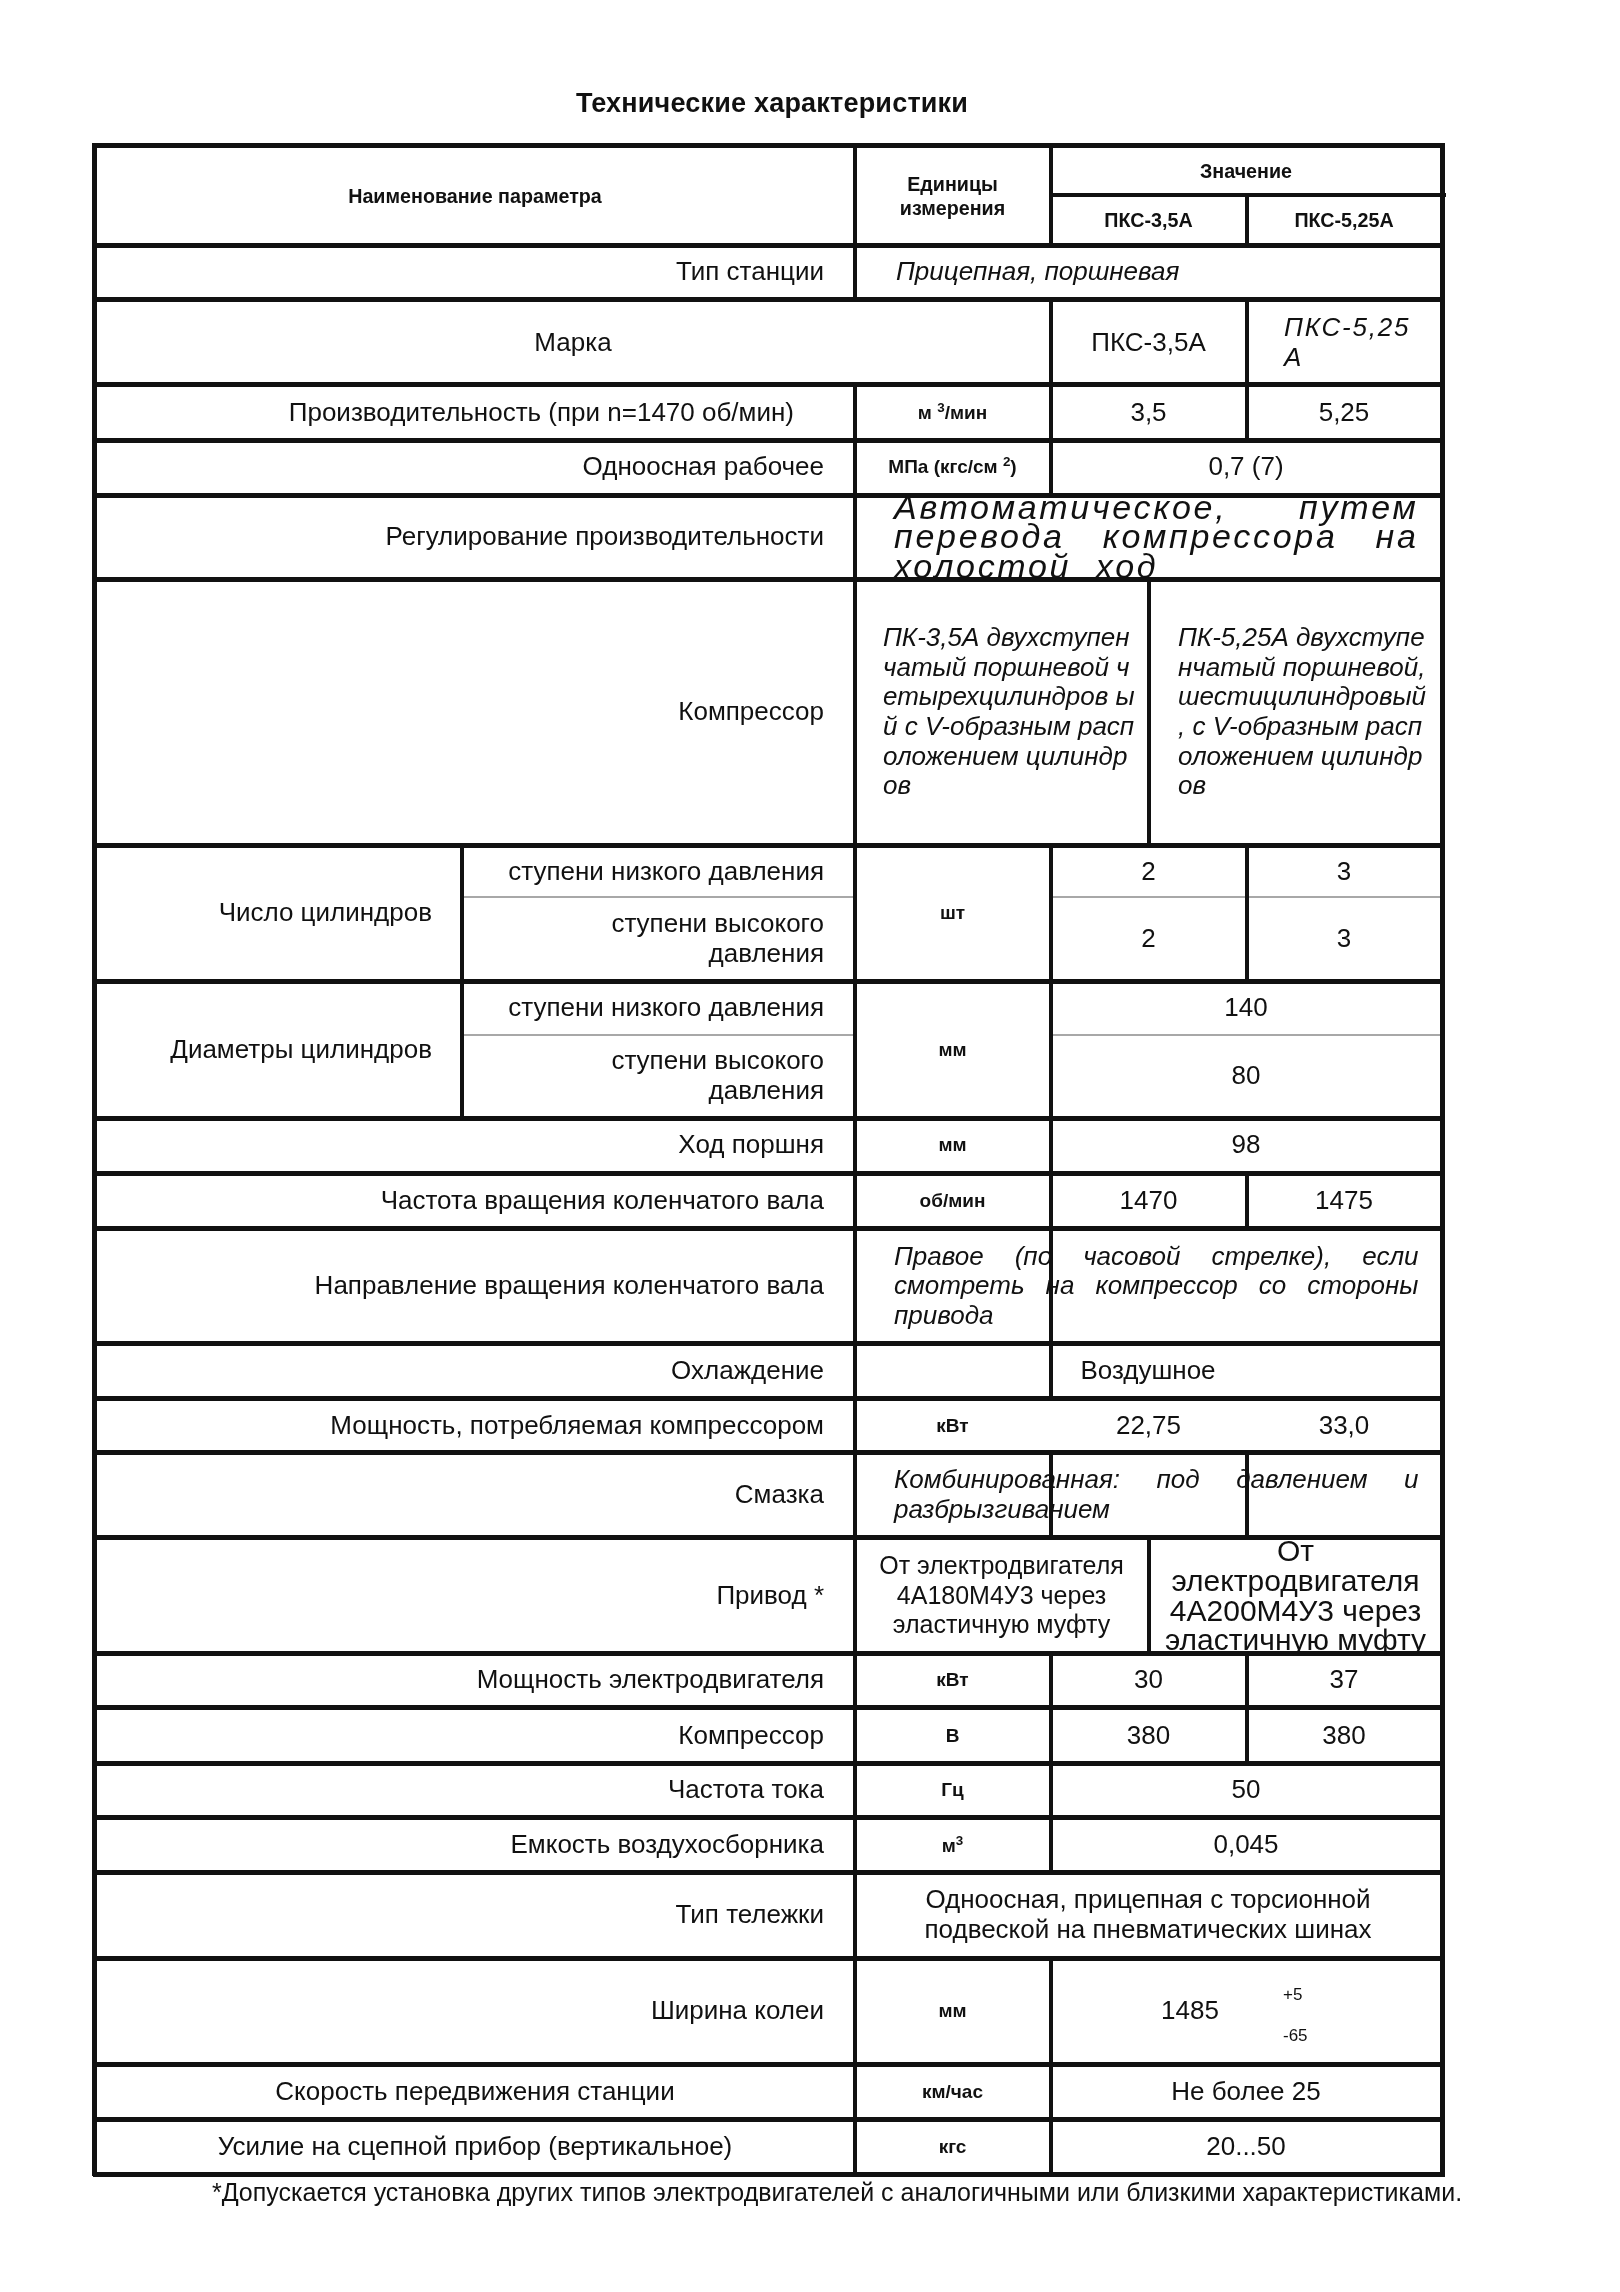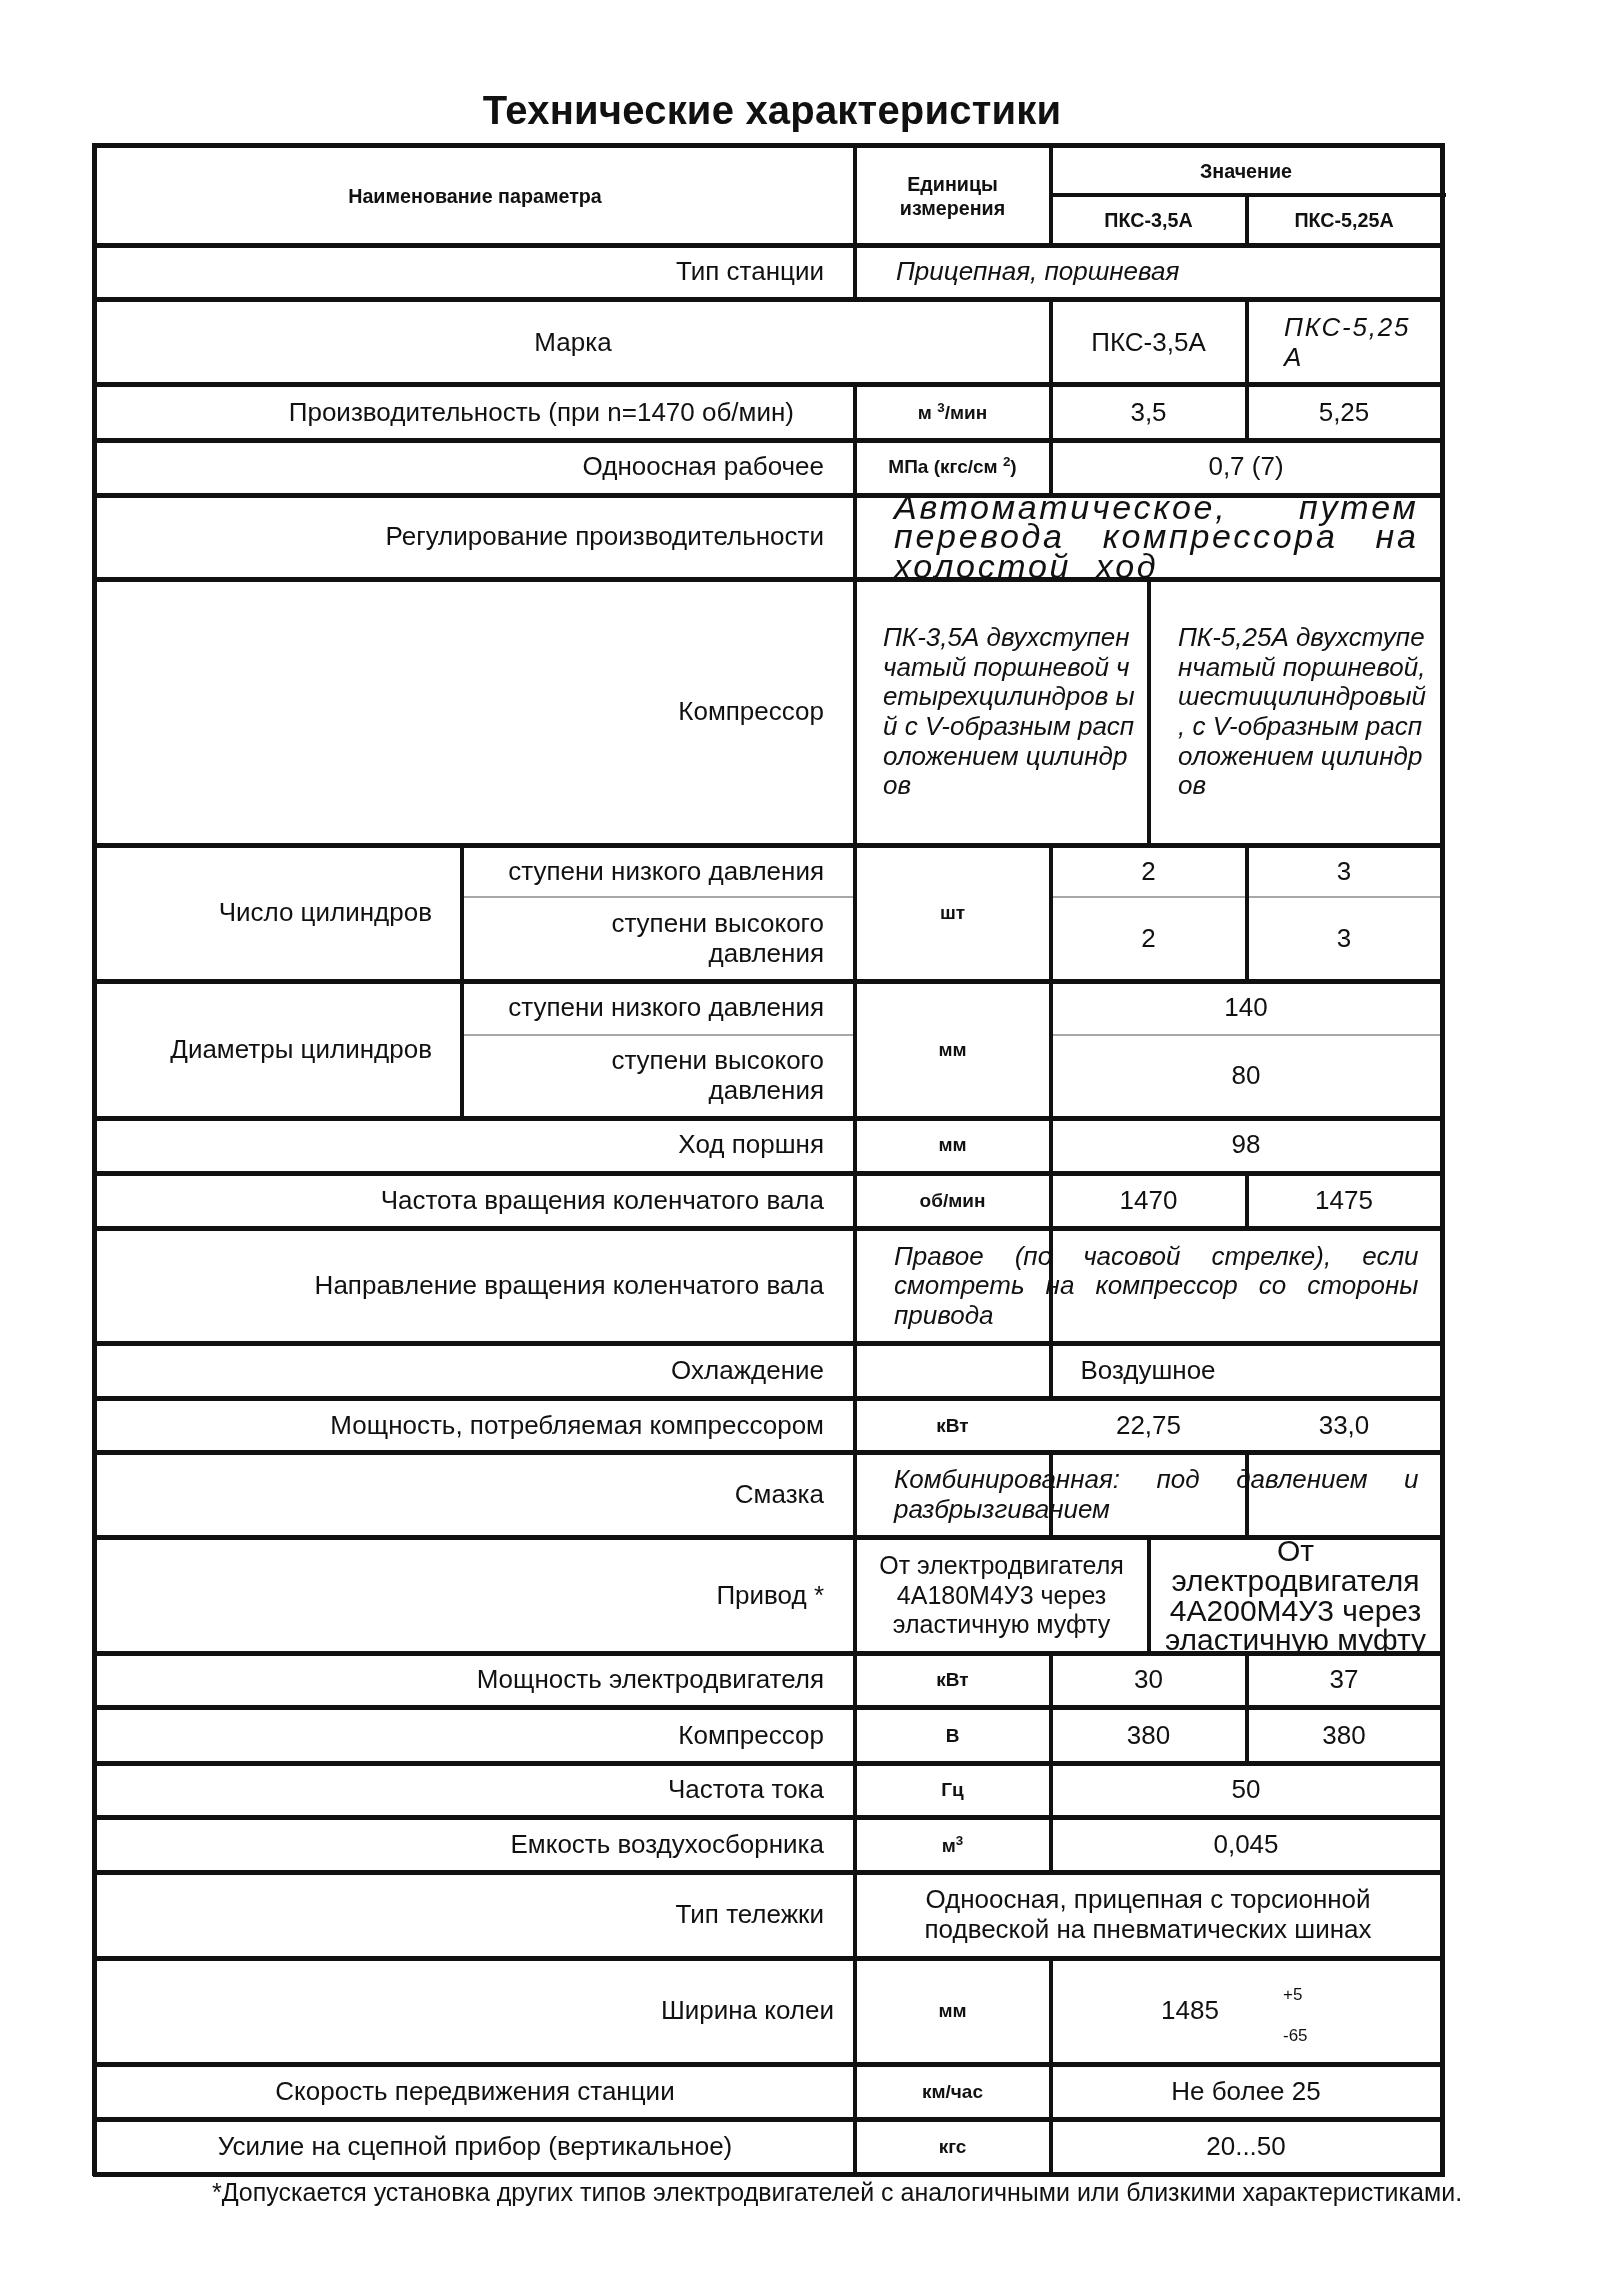--- a/index.html
+++ b/index.html
@@ -1,19 +1,19 @@
 <!DOCTYPE html>
 <html style="font-size:14.3px"><head>
 <meta charset="utf-8">
 <style>
   html, body { margin:0; padding:0; background:#ffffff; }
   body { width:1620px; height:2293px; position:relative; overflow:hidden;
          font-family:"Liberation Sans", sans-serif; color:#111; }
   .title { position:absolute; left:0; width:1544px; top:88px; text-align:center;
-           font-weight:bold; font-size:40px; letter-spacing:0.2px; }
+           font-weight:bold; font-size:27px; letter-spacing:0.2px; }
   .table { position:absolute; left:0; top:0; width:1620px; height:2293px; }
   .c { position:absolute; box-sizing:border-box; display:flex; align-items:center;
        font-size:26px; line-height:29.6px; }
   .r { justify-content:flex-end; text-align:right; padding-right:29px; }
   .ctr { justify-content:center; text-align:center; }
   .lft { justify-content:flex-start; text-align:left; padding-left:36px; padding-right:19.7px;font-style:italic; }
   .just { text-align:justify; text-align-last:left; }
   .unit { font-weight:bold; font-size:19px; justify-content:center; text-align:center; }
   .hdr { font-weight:bold; font-size:19.7px; justify-content:center; text-align:center; line-height:24px; }
   .hl { position:absolute; background:#111; }
@@ -188,21 +188,21 @@
 
   <div class="c r" style="left:97px;top:1820px;width:756px;height:50px">Емкость воздухосборника</div>
   <div class="c unit" style="left:856px;top:1820px;width:193px;height:52px">
       <span><span>м</span><sup class="s">3</sup></span>
     </div>
   <div class="c ctr" style="left:1052px;top:1820px;width:388px;height:50px">0,045</div>
 
   <div class="c r" style="left:97px;top:1874px;width:756px;height:81px">Тип тележки</div>
   <div class="c ctr" style="left:856px;top:1874px;width:584px;height:81px;padding:0 50px">Одноосная, прицепная с торсионной подвеской на пневматических шинах</div>
 
-  <div class="c r" style="left:107px;top:1960px;width:756px;height:101px">Ширина колеи</div>
+  <div class="c r" style="left:97px;top:1960px;width:756px;height:101px">Ширина колеи</div>
   <div class="c unit" style="left:856px;top:1960px;width:193px;height:101px">мм</div>
   <div class="c" style="left:1052px;top:1960px;width:388px;height:101px;padding-left:109px">1485</div>
   <div class="tol" style="left:1283px;top:1985px">+5</div>
   <div class="tol" style="left:1283px;top:2026px">-65</div>
 
   <div class="c ctr" style="left:97px;top:2066px;width:756px;height:51px">Скорость передвижения станции</div>
   <div class="c unit" style="left:856px;top:2066px;width:193px;height:51px">км/час</div>
   <div class="c ctr" style="left:1052px;top:2066px;width:388px;height:51px">Не более 25</div>
 
   <div class="c ctr" style="left:97px;top:2122px;width:756px;height:50px">Усилие на сцепной прибор (вертикальное)</div>

